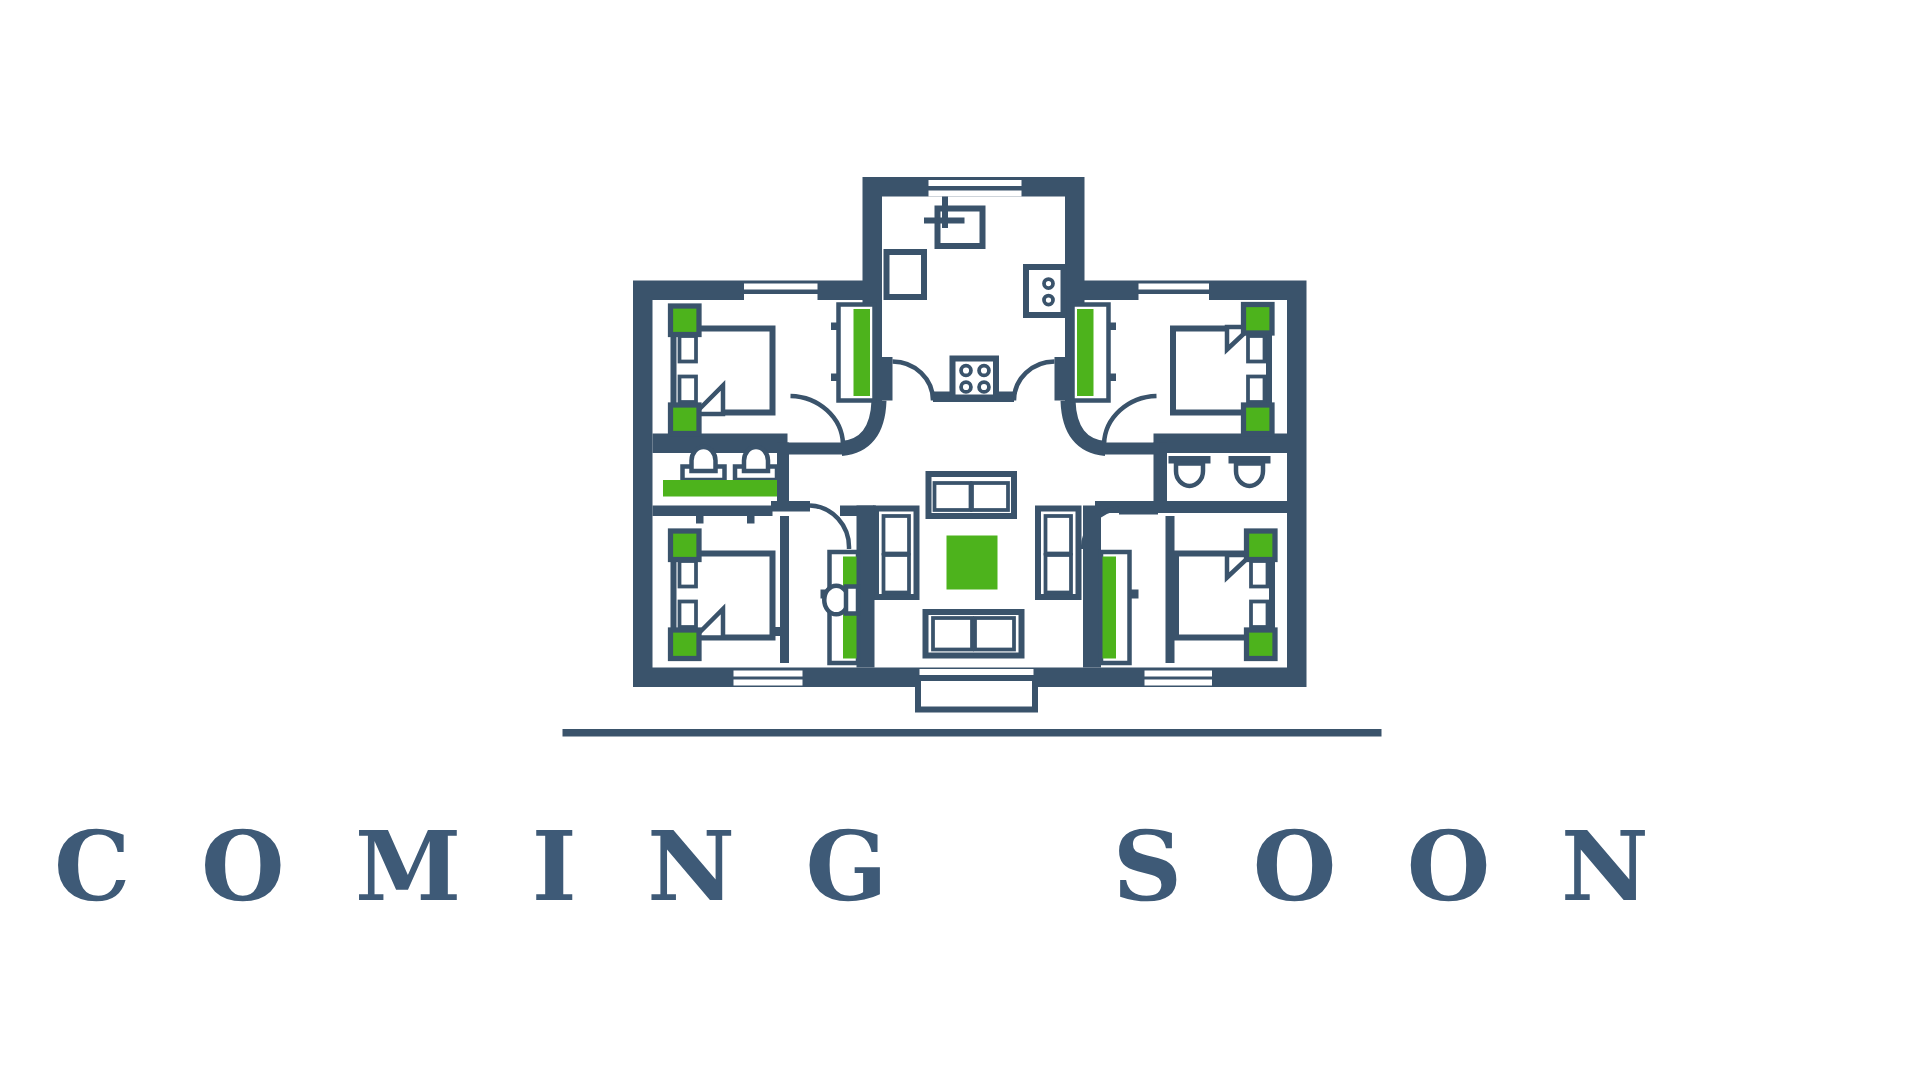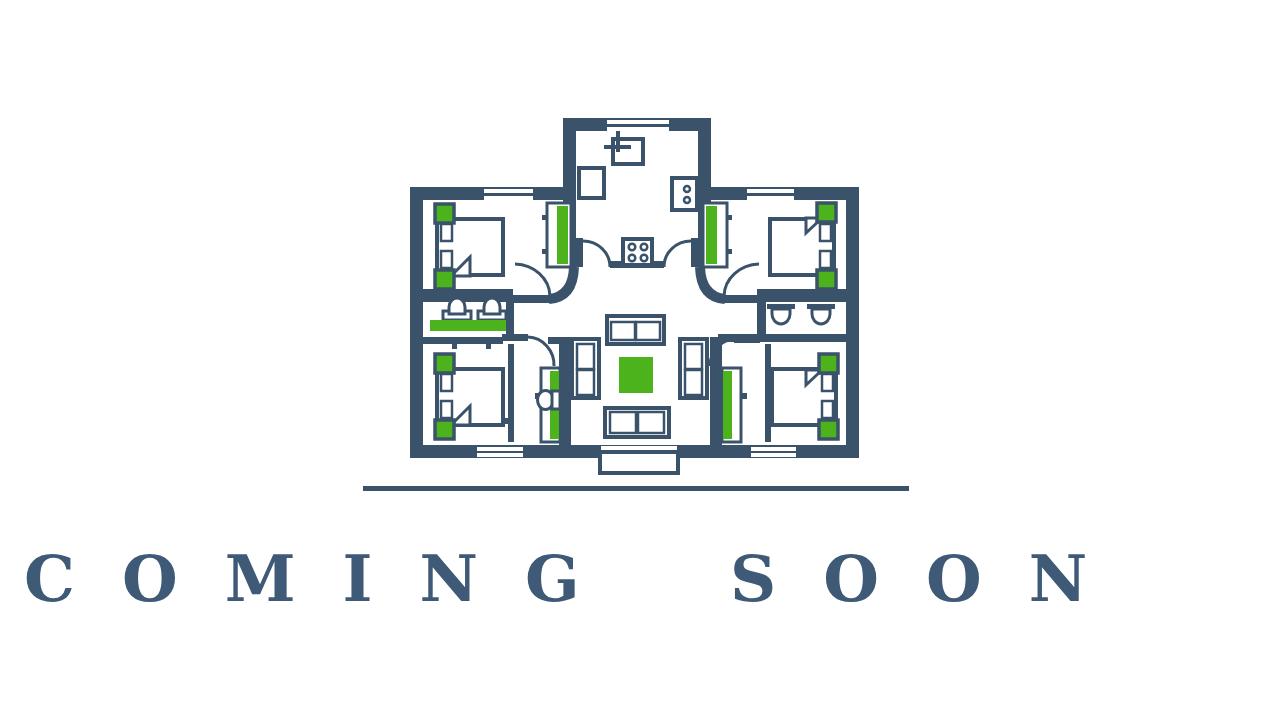--- a/index.html
+++ b/index.html
@@ -1,21 +1,21 @@
 <!DOCTYPE html>
 <html style="--wall: #3a536b; --accent: #4db31c; --caption: #3e5a77; --bg: #ffffff;"><head>
 <meta charset="utf-8">
 <style>
   html,body{margin:0;padding:0;}
   body{
     width:1280px;height:720px;overflow:hidden;position:relative;
     background:var(--bg,#fff);
     font-family:"DejaVu Serif", serif;
   }
-  .stage{position:absolute;left:0;top:0;width:1082px;height:720px;}
+  .stage{position:absolute;left:12px;top:0;width:1082px;height:720px;}
   svg{position:absolute;left:0;top:0;}
   
   .wf{fill:var(--wall);}                                 
   .bg{fill:var(--bg);}                                   
   .ol{fill:var(--bg);stroke:var(--wall);}                
   .ln{fill:none;stroke:var(--wall);}                     
   .gr{fill:var(--accent);}                               
   .gn{fill:var(--accent);stroke:var(--wall);}            
   .divider{
     position:absolute;left:363px;top:486px;width:546px;height:5px;

